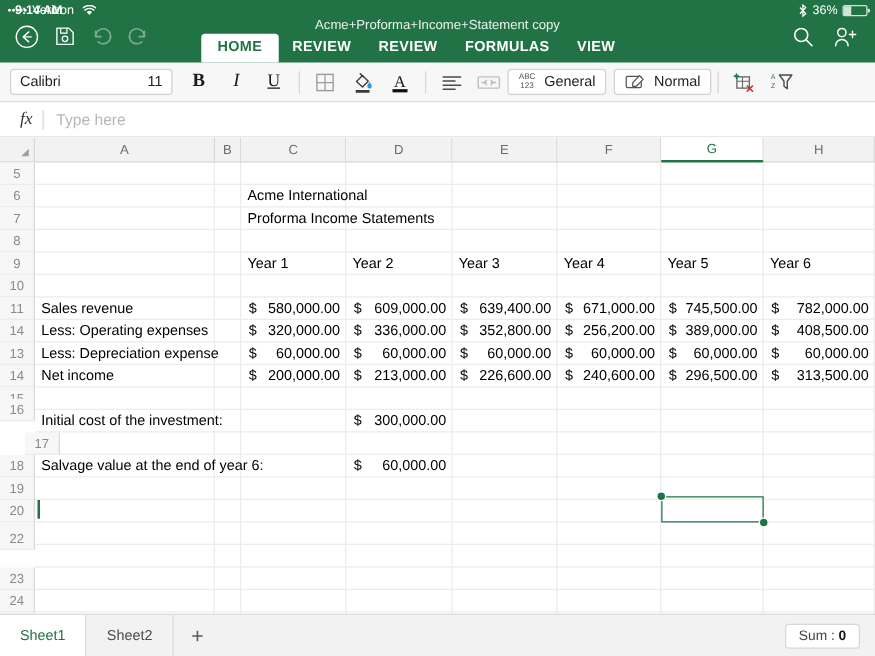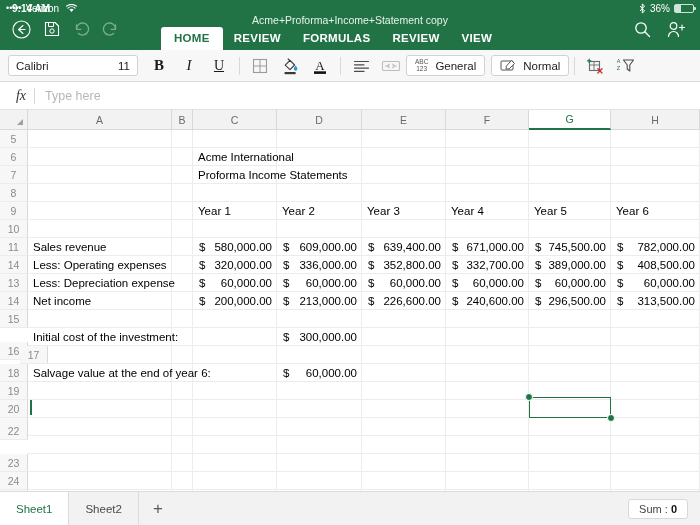--- a/index.html
+++ b/index.html
@@ -236,22 +236,22 @@
         <svg width="17" height="15" viewBox="0 0 17 15">
             <path d="M13.5 7 a6 6 0 1 0 -2 4.5" stroke="#7bad95" stroke-width="1.3" fill="none" stroke-linecap="round"></path>
             <path d="M13.5 3 V7.3 H9.2" stroke="#7bad95" stroke-width="1.3" fill="none" stroke-linecap="round" stroke-linejoin="round"></path>
           </svg>
       </span>
     </div>
 
     <div class="tabs">
       <div class="tab active">HOME</div>
       <div class="tab">REVIEW</div>
+      <div class="tab">REVIEW</div>
       <div class="tab">FORMULAS</div>
-      <div class="tab">REVIEW</div>
       <div class="tab">VIEW</div>
     </div>
 
     <div class="hdr-icons-right">
       <span class="ic">
         <svg width="17" height="17" viewBox="0 0 17 17">
             <circle cx="7" cy="7" r="5.2" stroke="#fff" stroke-width="1.3" fill="none"></circle>
             <path d="M10.8 10.8 L15.5 15.5" stroke="#fff" stroke-width="1.3" stroke-linecap="round"></path>
           </svg>
       </span>
@@ -362,21 +362,21 @@
         <div class="rowhdr" style="top: 38px; height: 18px;">6</div>
         <div class="rowhdr" style="top: 56px; height: 18px;">7</div>
         <div class="rowhdr" style="top: 74px; height: 18px;">8</div>
         <div class="rowhdr" style="top: 92px; height: 18px;">9</div>
         <div class="rowhdr" style="top: 110px; height: 18px;">10</div>
         <div class="rowhdr" style="top: 128px; height: 18px;">11</div>
         <div class="rowhdr" style="top: 146px; height: 18px;">14</div>
         <div class="rowhdr" style="top: 164px; height: 18px;">13</div>
         <div class="rowhdr" style="top: 182px; height: 18px;">14</div>
         <div class="rowhdr" style="top: 200px; height: 18px;">15</div>
-        <div class="rowhdr" style="top: 232px; height: 18px;">16</div>
+        <div class="rowhdr" style="top: 209px; height: 18px;">16</div>
         <div class="rowhdr" style="top: 236px; height: 18px; margin-left: 20px;">17</div>
         <div class="rowhdr" style="top: 254px; height: 18px;">18</div>
         <div class="rowhdr" style="top: 272px; height: 18px;">19</div>
         <div class="rowhdr" style="top: 290px; height: 18px;">20</div>
         <div class="rowhdr" style="top: 308px; height: 18px;">21</div>
         <div class="rowhdr" style="top: 312px; height: 18px;">22</div>
         <div class="rowhdr" style="top: 344px; height: 18px;">23</div>
         <div class="rowhdr" style="top: 362px; height: 18px;">24</div>
         <div class="rowhdr" style="top: 380px; height: 18px;">25</div>
         <div class="rowhdr" style="top: 398px; height: 18px;">26</div>
@@ -458,21 +458,21 @@
         <div class="cell money" style="left: 277px; width: 85px; top: 146px; height: 18px;">
           <span>$</span>
           <span>336,000.00</span>
         </div>
         <div class="cell money" style="left: 362px; width: 84px; top: 146px; height: 18px;">
           <span>$</span>
           <span>352,800.00</span>
         </div>
         <div class="cell money" style="left: 446px; width: 83px; top: 146px; height: 18px;">
           <span>$</span>
-          <span>332,700.00</span>
+          <span>256,200.00</span>
         </div>
         <div class="cell money" style="left: 529px; width: 82px; top: 146px; height: 18px;">
           <span>$</span>
           <span>389,000.00</span>
         </div>
         <div class="cell money" style="left: 611px; width: 89px; top: 146px; height: 18px;">
           <span>$</span>
           <span>408,500.00</span>
         </div>
         <div class="cell money" style="left: 193px; width: 84px; top: 164px; height: 18px;">

